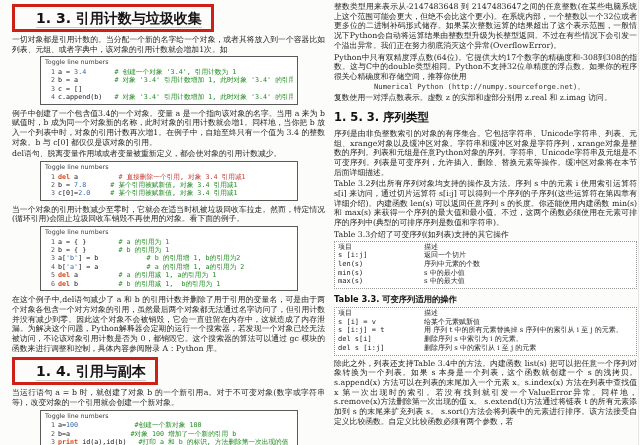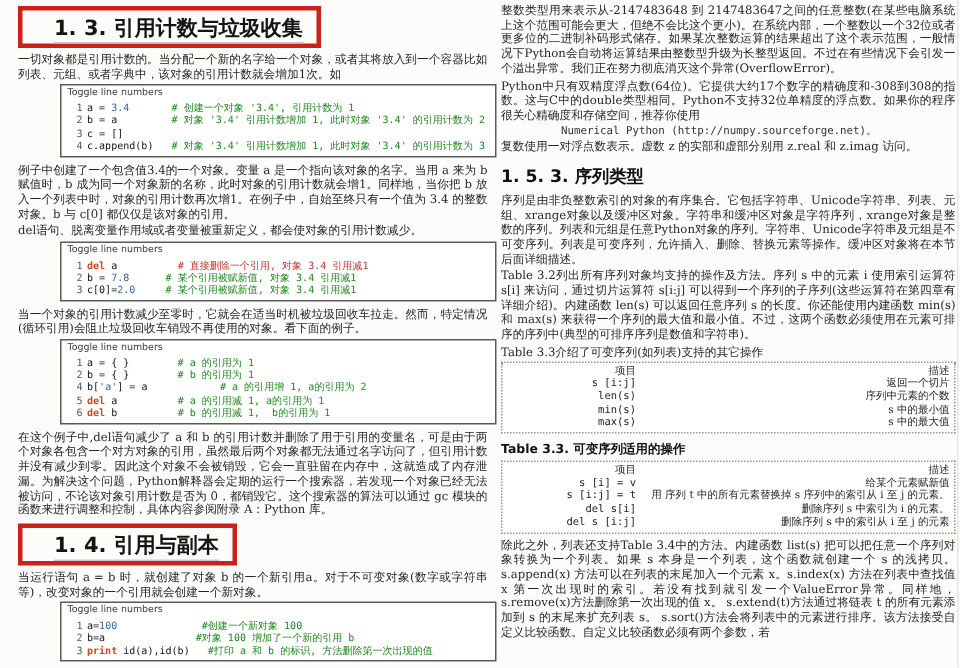--- a/index.html
+++ b/index.html
@@ -25,34 +25,34 @@
   .h3{
     font-family:"DejaVu Sans","Liberation Sans",sans-serif;
     font-weight:bold;font-size:11.5px;color:#111;
     margin:7px 0 4px 0;
   }
   p{font-size:7.8px;line-height:9.7px;margin:0 0 2px 0;text-align:justify;}
   .gap{margin-bottom:4px;}
 
   .codeblock{
     border:1px solid #5a5a5a;background:#fff;
-    margin:1px 0 4px 28px;width:291px;
+    margin:1px 0 4px 28px;width:258px;
     padding:1px 4px 2px 4px;box-sizing:border-box;overflow:hidden;
   }
   .toggle{font-family:"DejaVu Sans","Liberation Sans",sans-serif;font-size:6.3px;line-height:7.5px;color:#3a3a3a;margin:0 0 2px 0;}
   .cline{font-family:"DejaVu Sans Mono","Liberation Mono",monospace;font-size:6.7px;line-height:8.4px;white-space:pre;color:#13131a;overflow:hidden;}
   .ln{display:inline-block;width:10px;text-align:right;color:#555;margin-right:3px;}
   .kw{color:#d2491a;font-weight:bold;}
   .val{color:#3465a8;}
   .cm{color:#1f8a1f;}
   .cm-red{color:#c3392f;}
 
   .tcaption{font-family:"DejaVu Sans","Liberation Sans",sans-serif;font-weight:bold;font-size:8.3px;color:#111;margin:5px 0 2px 0;}
   .dtable{border:1px dotted #979797;padding:1px 3px 2px 3px;margin:0 0 2px 0;background:#fff;}
-  .trow{display:flex;font-size:7px;line-height:8.7px;text-align:right;}
+  .trow{display:flex;font-size:7px;line-height:8.7px;}
   .tc1{width:86px;flex-shrink:0;font-family:"DejaVu Sans Mono","Liberation Mono",monospace;color:#222;white-space:pre;}
   .tc2{flex:1;}
   .thead .tc1{font-family:"DejaVu Serif","Liberation Serif",serif;color:#333;}
   .thead .tc2{color:#333;}
 
   .monoline{font-family:"DejaVu Sans Mono","Liberation Mono",monospace;font-size:7.2px;line-height:9.5px;color:#333;margin:0 0 2px 0;padding-left:40px;}
 </style>
 </head>
 <body>
 
@@ -83,20 +83,21 @@
     <div class="cline"><span class="ln">2</span><span class="kw"></span><span>b = </span><span class="val">7.8</span><span></span><span class="cm">      # 某个引用被赋新值, 对象 3.4 引用减1</span></div>
     <div class="cline"><span class="ln">3</span><span class="kw"></span><span>c[0]=</span><span class="val">2.0</span><span></span><span class="cm">     # 某个引用被赋新值, 对象 3.4 引用减1</span></div>
   </div>
 
   <p>当一个对象的引用计数减少至零时，它就会在适当时机被垃圾回收车拉走。然而，特定情况(循环引用)会阻止垃圾回收车销毁不再使用的对象。看下面的例子。</p>
 
   <div class="codeblock">
     <div class="toggle">Toggle line numbers</div>
     <div class="cline"><span class="ln">1</span><span class="kw"></span><span>a = { }</span><span class="val"></span><span></span><span class="cm">        # a 的引用为 1</span></div>
     <div class="cline"><span class="ln">2</span><span class="kw"></span><span>b = { }</span><span class="val"></span><span></span><span class="cm">        # b 的引用为 1</span></div>
+    <div class="cline"><span class="ln">3</span><span class="kw"></span><span>a[</span><span class="val">'b'</span><span>] = b</span><span class="cm">            # b 的引用增 1, b的引用为2</span></div>
     <div class="cline"><span class="ln">4</span><span class="kw"></span><span>b[</span><span class="val">'a'</span><span>] = a</span><span class="cm">            # a 的引用增 1, a的引用为 2</span></div>
     <div class="cline"><span class="ln">5</span><span class="kw">del</span><span> a</span><span class="val"></span><span></span><span class="cm">          # a 的引用减 1, a的引用为 1</span></div>
     <div class="cline"><span class="ln">6</span><span class="kw">del</span><span> b</span><span class="val"></span><span></span><span class="cm">          # b 的引用减 1,  b的引用为 1</span></div>
   </div>
 
   <p class="gap">在这个例子中,del语句减少了 a 和 b 的引用计数并删除了用于引用的变量名，可是由于两个对象各包含一个对方对象的引用，虽然最后两个对象都无法通过名字访问了，但引用计数并没有减少到零。因此这个对象不会被销毁，它会一直驻留在内存中，这就造成了内存泄漏。为解决这个问题，Python解释器会定期的运行一个搜索器，若发现一个对象已经无法被访问，不论该对象引用计数是否为 0，都销毁它。这个搜索器的算法可以通过 gc 模块的函数来进行调整和控制，具体内容参阅附录 A：Python 库。</p>
 
   <div class="h2box">
     <span class="h2">1. 4.  引用与副本</span>
   </div>

